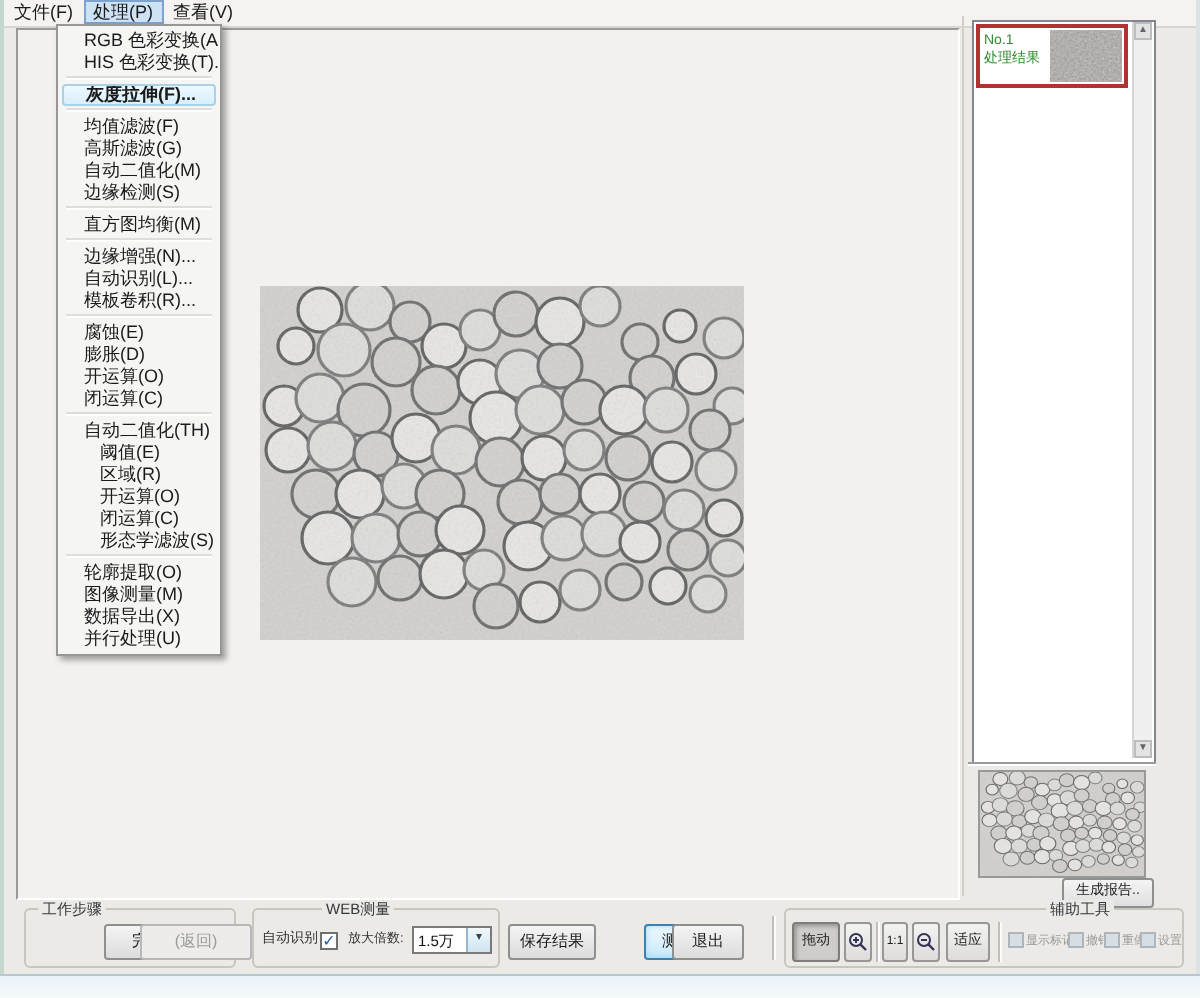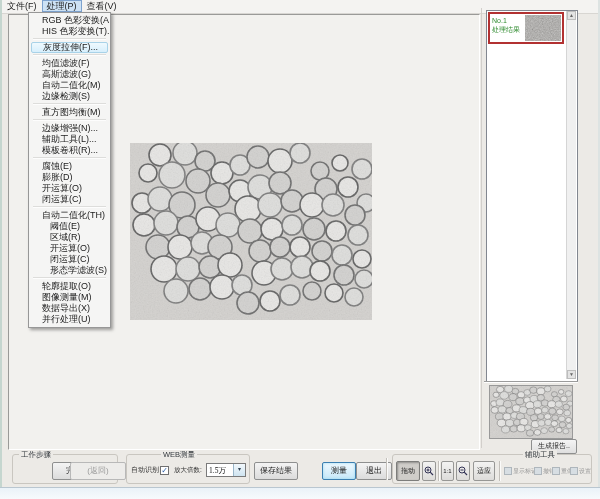--- a/index.html
+++ b/index.html
@@ -27,21 +27,21 @@
 
   .photo{position:absolute;left:130px;top:143px;width:242px;height:177px;}
 
   
   .menu{position:absolute;left:28px;top:12px;width:79px;background:#F5F5F4;
     border:1px solid #979797;box-shadow:2px 2px 3px rgba(0,0,0,0.35);
     padding:2px 1px;font-size:9px;z-index:30;}
   .menu .item{height:11px;line-height:11px;padding-left:12px;color:#1a1a1a;white-space:nowrap;overflow:hidden;}
   .menu .item.ind{padding-left:20px;}
   .menu .item.hl{background:linear-gradient(#EFF9FE,#D7EFFC);border:1px solid #A8D2E8;border-radius:2px;
-    height:9px;line-height:9px;margin:0 1px;padding-left:11px;}
+    height:9px;line-height:9px;margin:0 1px;padding-left:11px;font-weight:bold;}
   .menu .sep{height:0;border-top:1px solid #DDDDDB;border-bottom:1px solid #FDFDFD;margin:1px 3px 2px 3px;}
 
   
   .vdiv{position:absolute;left:481px;top:8px;width:1px;height:440px;background:#D2CFCB;}
   .list{position:absolute;left:486px;top:10px;width:90px;height:370px;background:#FFFFFF;
     border:1px solid #828790;}
   .sel-item{position:absolute;left:488px;top:12px;width:76px;height:32px;background:#FFFFFF;
     border:2px solid #B23131;box-sizing:border-box;}
   .sel-item .txt{position:absolute;left:2px;top:2px;width:34px;font-size:7px;line-height:9px;color:#2E8B2E;}
   .sel-item .thumb{position:absolute;right:1px;top:1px;width:36px;height:26px;}
@@ -64,21 +64,21 @@
     font-size:7.5px;line-height:9px;color:#33383D;white-space:nowrap;}
   .btn{position:absolute;top:462px;height:18px;background:linear-gradient(#F4F4F4,#DCDCDC);
     border:1px solid #8E8F8F;border-radius:2px;font-size:8px;text-align:center;line-height:16px;color:#1a1a1a;box-sizing:border-box;}
   .btn.disabled{color:#9B9B9B;border-color:#B8B8B8;background:#EDECEA;}
   .btn.default{border:1px solid #3C7FB1;background:linear-gradient(#F0F9FF,#C7E8F9);
     box-shadow:inset 0 0 3px #9CD9F0;}
   .chk{position:absolute;width:9px;height:9px;background:#fff;border:1px solid #707070;box-sizing:border-box;
     font-size:8px;line-height:7px;text-align:center;color:#2A5DA6;}
   .small-label{position:absolute;font-size:7px;color:#333;line-height:10px;white-space:nowrap;}
   .combo{position:absolute;width:54px;height:14px;background:#fff;border:1px solid #7A7A7A;box-sizing:border-box;}
-  .combo .val{position:absolute;left:2px;top:1px;font-size:7.5px;line-height:11px;color:#111;font-family:Liberation Serif, serif;}
+  .combo .val{position:absolute;left:2px;top:1px;font-size:7.5px;line-height:11px;color:#111;}
   .combo .drop{position:absolute;right:0;top:0;width:11px;height:12px;background:linear-gradient(#F2F8FC,#CFE4F0);
     border-left:1px solid #9AB6C9;font-size:6px;line-height:11px;text-align:center;color:#345;}
   .tsep{position:absolute;top:458px;width:1px;height:22px;background:#C2BFBA;border-right:1px solid #FBFBFA;}
   .tbtn{position:absolute;top:461px;height:20px;background:linear-gradient(#F3F3F2,#DDDCDA);
     border:1px solid #979795;border-radius:2px;box-sizing:border-box;font-size:7px;line-height:18px;text-align:center;color:#222;}
   .tbtn.pressed{background:#CFCDC9;border-color:#7D7D7B;box-shadow:inset 1px 1px 2px rgba(0,0,0,0.3);}
   .dis-item{position:absolute;top:466px;font-size:6px;color:#9A9A9A;line-height:10px;white-space:nowrap;}
   .dis-item .ico{display:inline-block;width:6px;height:6px;border:1px solid #AEB6BC;background:#D7DEE3;
     vertical-align:middle;margin-right:1px;}
 </style>
@@ -186,21 +186,21 @@
     <div class="item hl">灰度拉伸(F)...</div>
     <div class="sep"></div>
     <div class="item">均值滤波(F)</div>
     <div class="item">高斯滤波(G)</div>
     <div class="item">自动二值化(M)</div>
     <div class="item">边缘检测(S)</div>
     <div class="sep"></div>
     <div class="item">直方图均衡(M)</div>
     <div class="sep"></div>
     <div class="item">边缘增强(N)...</div>
-    <div class="item">辅助工具(L)...</div>
+    <div class="item">自动识别(L)...</div>
     <div class="item">模板卷积(R)...</div>
     <div class="sep"></div>
     <div class="item">腐蚀(E)</div>
     <div class="item">膨胀(D)</div>
     <div class="item">开运算(O)</div>
     <div class="item">闭运算(C)</div>
     <div class="sep"></div>
     <div class="item">自动二值化(TH)</div>
     <div class="item ind">阈值(E)</div>
     <div class="item ind">区域(R)</div>
@@ -345,21 +345,21 @@
 <span class="small-label" style="left:131px;top:465px;">自动识别</span>
 <span class="chk" style="left:160px;top:466px;">✓</span>
 <span class="small-label" style="left:174px;top:465px;font-size:6.5px;">放大倍数:</span>
 <div class="combo" style="left:206px;top:463px;width:40px;">
   <span class="val">1.5万</span>
   <span class="drop">▾</span>
 </div>
 
 <div class="btn" style="left:254px;width:44px;">保存结果</div>
 <div class="btn default" style="left:322px;width:34px;">测量</div>
-<div class="btn" style="left:356px;width:36px;">退出</div>
+<div class="btn" style="left:336px;width:36px;">退出</div>
 
 <div class="tsep" style="left:386px;"></div>
 
 <div class="group" style="left:392px;width:200px;">
   <span class="caption" style="left:118px;margin-left:12px;">辅助工具</span>
 </div>
 <div class="tbtn pressed" style="left:396px;width:24px;">拖动</div>
 <div class="tbtn" style="left:422px;width:14px;">
   <svg width="10" height="10" viewBox="0 0 10 10" style="margin-top:4px;">
     <circle cx="4" cy="4" r="3" fill="none" stroke="#335" stroke-width="1"></circle>

